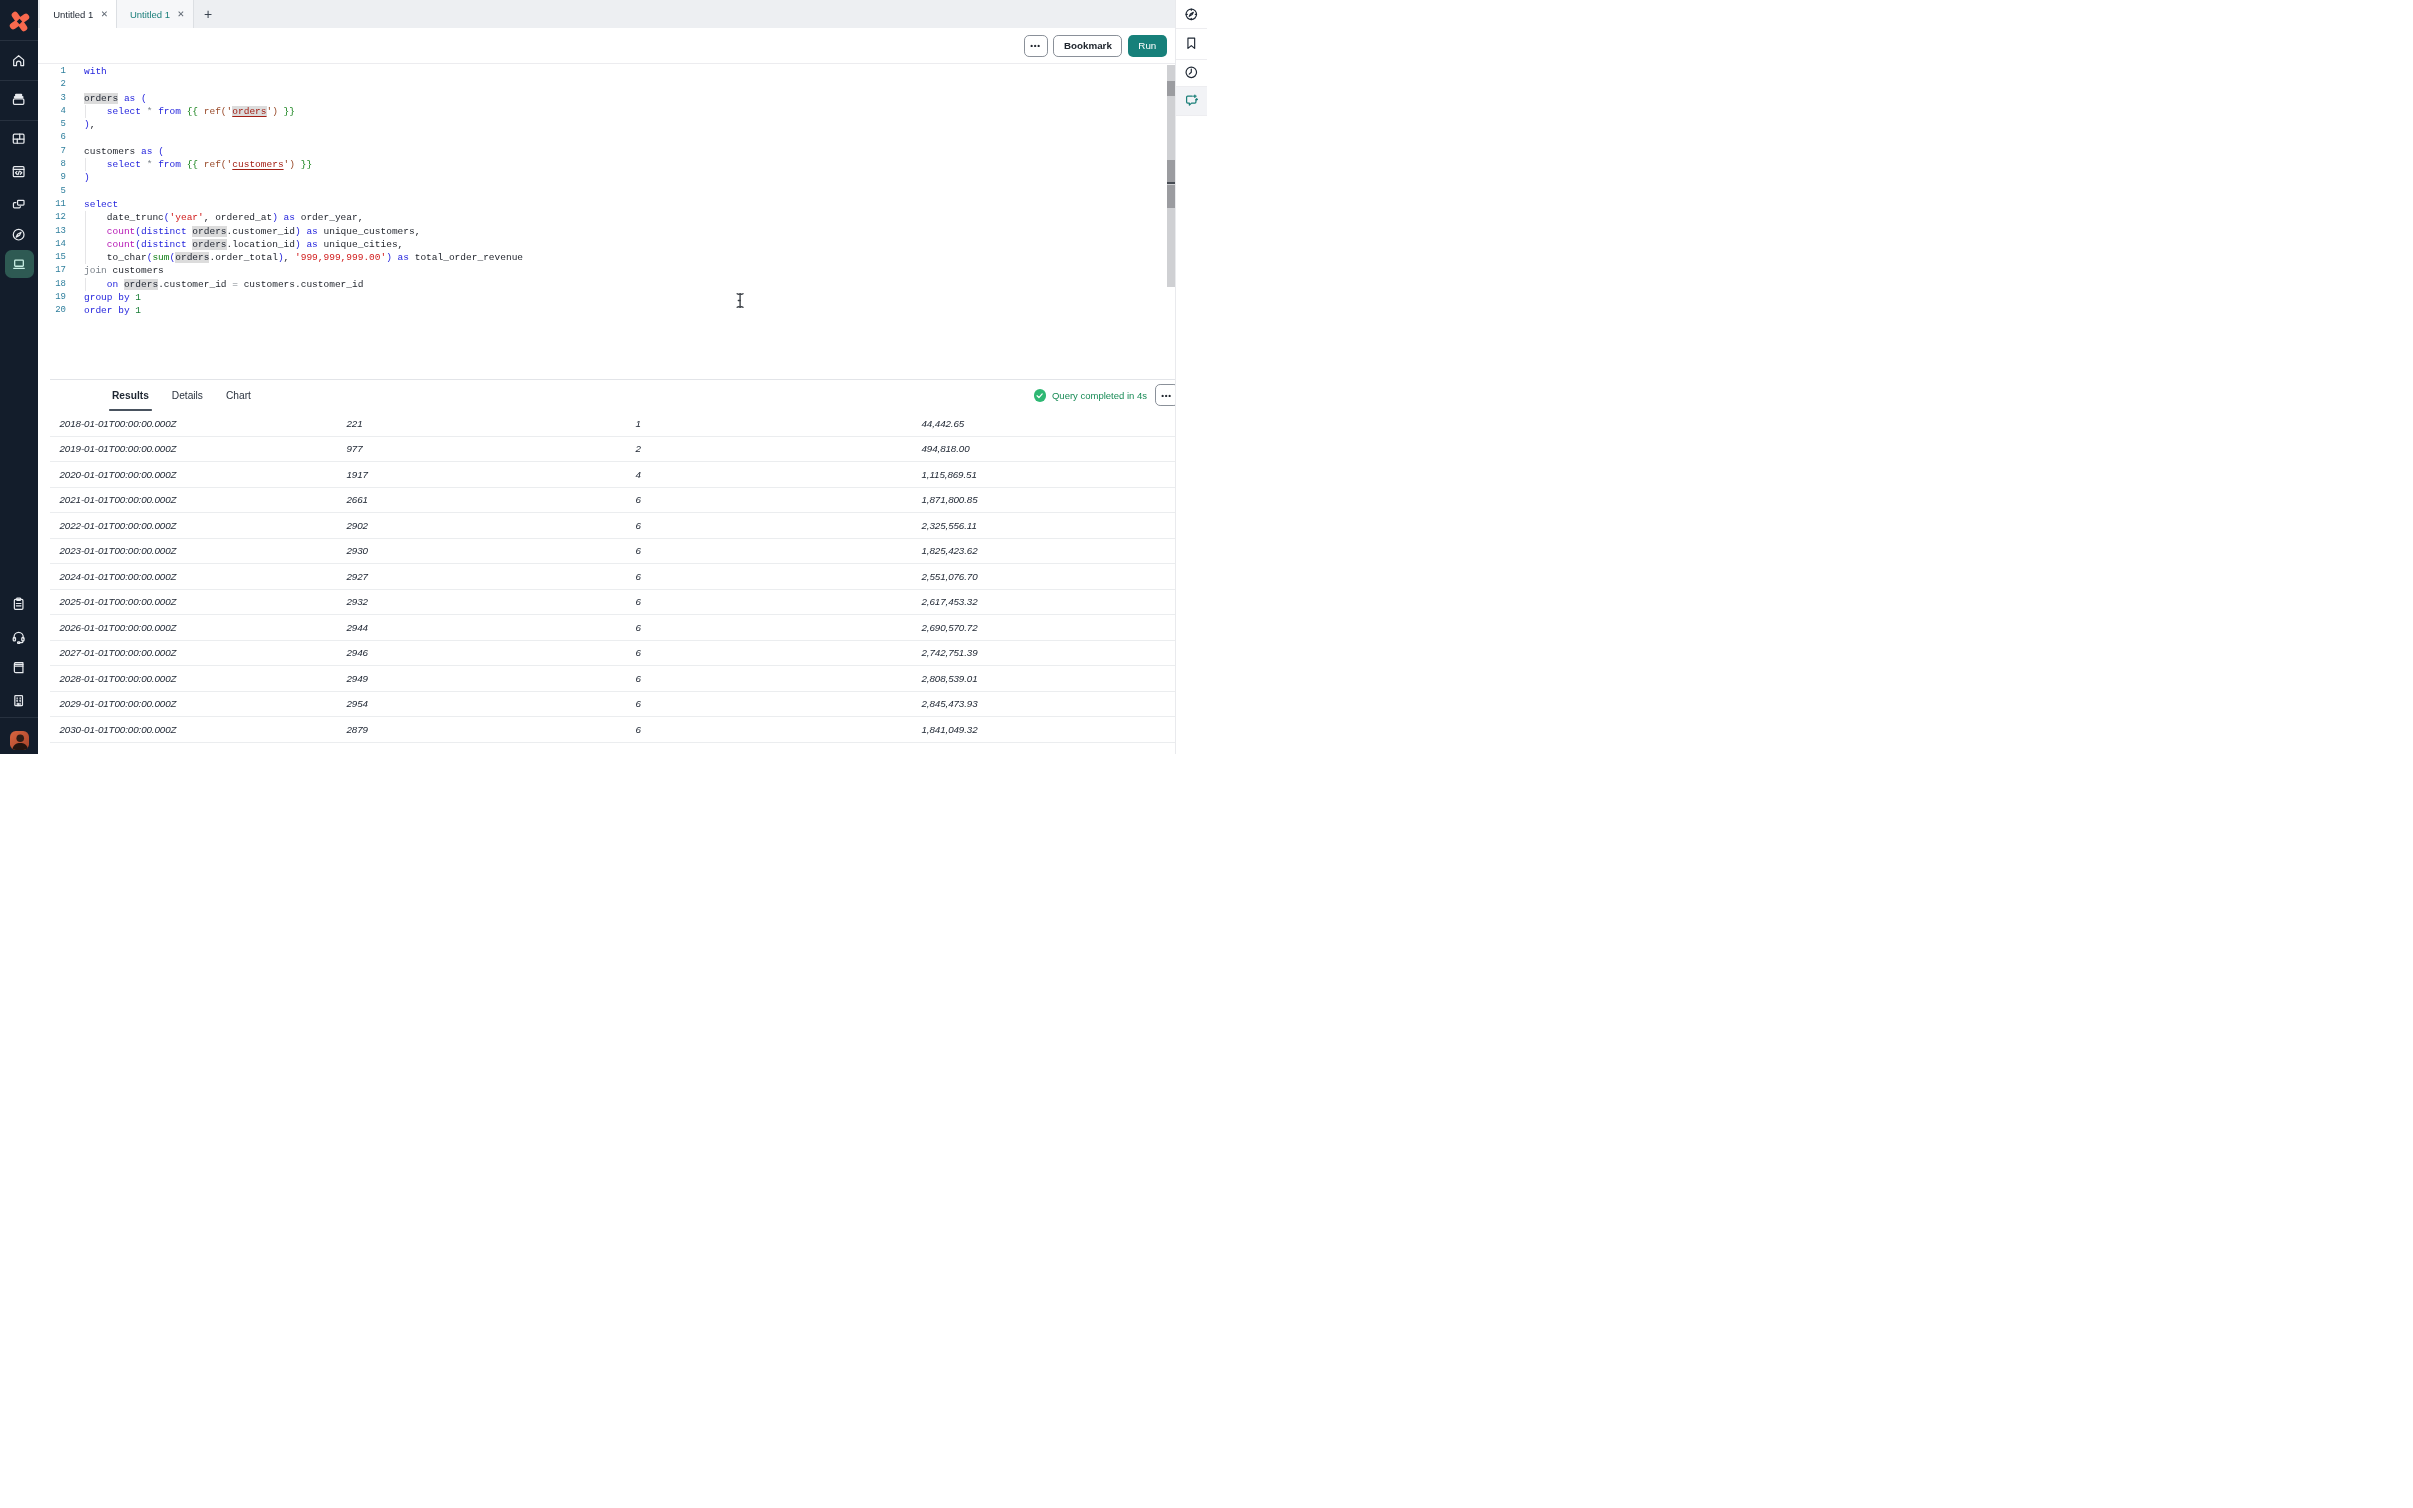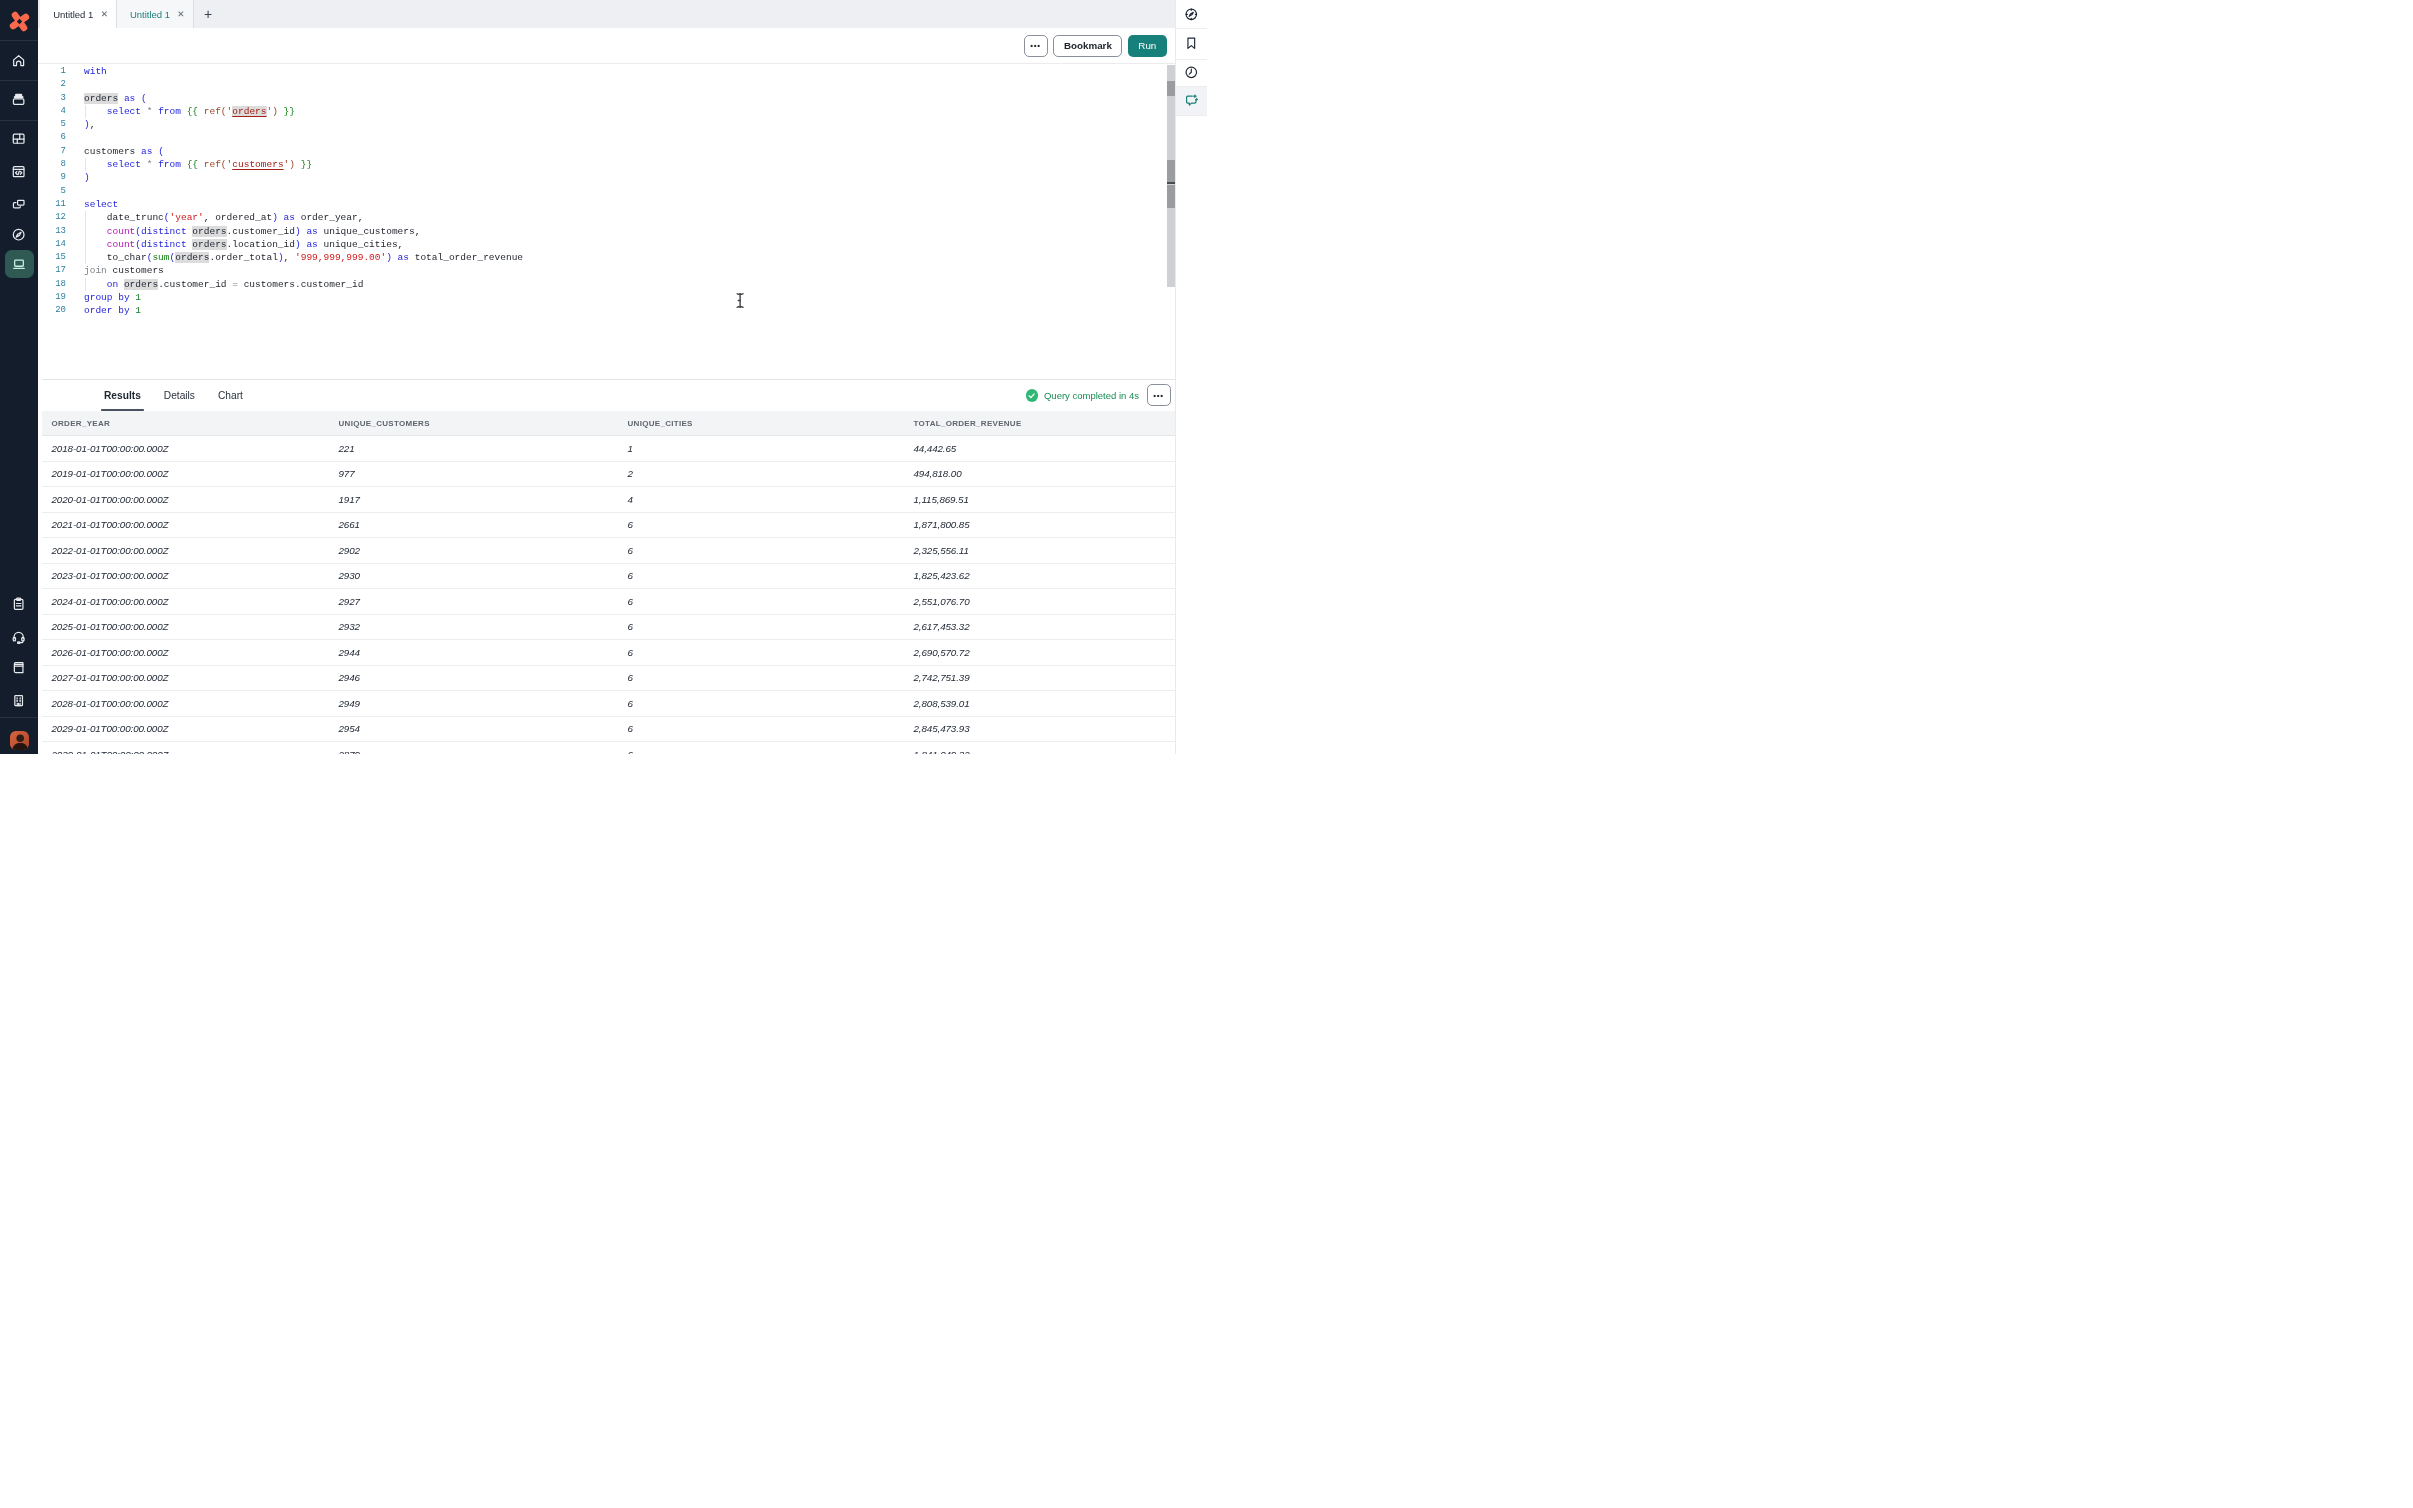--- a/index.html
+++ b/index.html
@@ -60,21 +60,21 @@
 
   
   .scrollstrip{position:absolute;top:0;width:9.5px;background:#cfd0d3;cursor:pointer;}
   .scrollseg{position:absolute;left:0;width:9.5px;background:#9b9ca0;}
   .scrollline{position:absolute;left:0;width:9.5px;background:#464b52;}
 
   
   .ibeam{position:absolute;z-index:9;pointer-events:none;}
 
   
-  .results{position:absolute;left:4px;top:379px;width:1138px;height:375px;background:#fff;border-top:0.7px solid #e2e4e8;}
+  .results{position:absolute;left:12px;top:379px;width:1138px;height:375px;background:#fff;border-top:0.7px solid #e2e4e8;}
   .rtabs{position:relative;height:31px;display:flex;align-items:center;padding-left:62px;gap:23px;font-size:10.2px;color:#2a323e;}
   .rtab{cursor:pointer;position:relative;height:31px;display:flex;align-items:center;}
   .rtab.active{font-weight:bold;color:#1d2531;}
   .rtab.active::after{content:"";position:absolute;left:-2.9px;right:-2.9px;bottom:0;height:2.2px;background:#49525e;border-radius:0.7px;}
   .rstatus{position:absolute;right:41px;top:0;height:31px;display:flex;align-items:center;gap:5.8px;color:#178a55;font-size:9.5px;}
   .check{width:12.4px;height:12.4px;border-radius:50%;background:#2eb873;color:#fff;display:flex;align-items:center;justify-content:center;}
   .rmore{position:absolute;right:9.5px;top:4.4px;}
   .grid4{display:grid;grid-template-columns:287px 289px 286px 1fr;padding-left:9.5px;box-sizing:border-box;}
   .thead{height:25px;background:#f3f4f6;border-bottom:0.7px solid #e3e5e8;align-items:center;
     font-size:8px;font-weight:bold;letter-spacing:0.3px;color:#5f6670;}
@@ -252,26 +252,20 @@
         <div class="rstatus">
           <span class="check">
             <svg width="7.3" height="7.3" viewBox="0 0 10 10">
                 <path d="M1.5 5.2 4 7.6 8.5 2.6" fill="none" stroke="#fff" stroke-width="1.7" stroke-linecap="round" stroke-linejoin="round"></path>
               </svg>
           </span>
           <span>Query completed in 4s</span>
         </div>
         <div class="rmore btn icon-btn">•••</div>
       </div>
-      <div class="thead grid4" id="thead">
-          <div>ORDER_YEAR</div>
-          <div>UNIQUE_CUSTOMERS</div>
-          <div>UNIQUE_CITIES</div>
-          <div>TOTAL_ORDER_REVENUE</div>
-        </div>
       <div id="tbody">
           <div class="trow grid4">
             <div>2018-01-01T00:00:00.000Z</div>
             <div>221</div>
             <div>1</div>
             <div>44,442.65</div>
           </div>
           <div class="trow grid4">
             <div>2019-01-01T00:00:00.000Z</div>
             <div>977</div>

